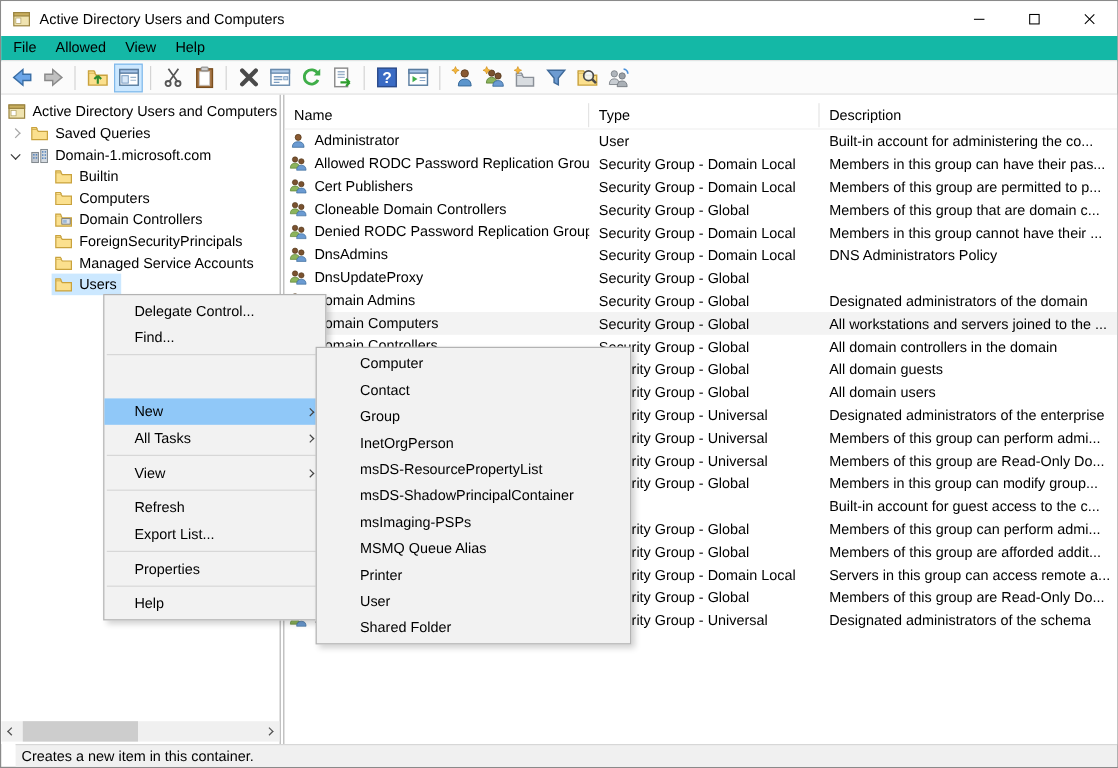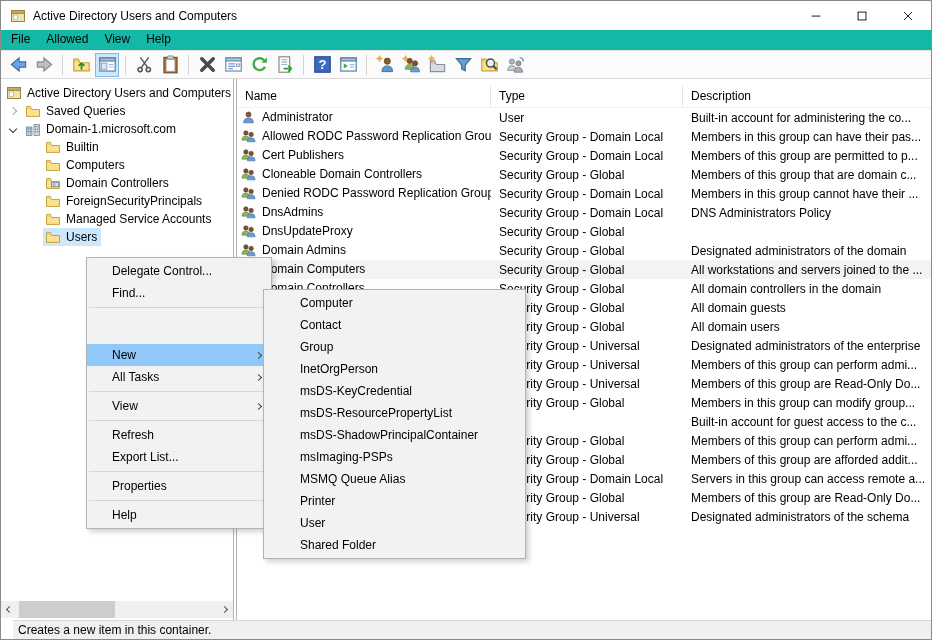--- a/index.html
+++ b/index.html
@@ -73,21 +73,21 @@
   .licon { width:15px; height:15px; margin-right:6px; flex:none; }
   .licon svg { width:100%; height:100%; display:block; }
   .lc-type { width:192px; padding-left:8px; flex:none; }
   .lc-desc { flex:1; padding-left:8px; }
 
   
   .statusbar { position:absolute; left:0; right:0; bottom:0; height:19px; background:#f0f0f0; border-top:1px solid #d7d7d7; display:flex; align-items:center; padding-left:5px;margin-left:12px; }
 
   
   .cmenu, .smenu { position:absolute; background:#f2f2f2; border:1px solid #b3b3b3; box-shadow:3px 3px 5px rgba(0,0,0,0.18); padding:2px 0; }
-  .cmenu { left:85px; top:256px; width:186px; z-index:30; }
+  .cmenu { left:85px; top:244px; width:186px; z-index:30; }
   .smenu { left:262px; top:288px; width:263px; z-index:31; }
   .cmenu-item { height:22px; display:flex; align-items:center; padding:0 10px 0 25px; cursor:default; }
   .smenu-item { padding-left:36px; }
   .cmenu-item.hl { background:var(--menu-highlight,#90c8f8);margin-top:36px; }
   .cmenu .sep, .smenu .sep { height:1px; background:#d7d7d7; margin:3px 2px; }
   .cm-label { white-space:nowrap; }
   .cm-arrow { display:none; margin-left:auto; width:5px; height:5px; border-right:1.3px solid #444; border-bottom:1.3px solid #444; transform:rotate(-45deg); flex:none; }
   .arr .cm-arrow { display:block; }
 </style>
 </head>
@@ -838,23 +838,20 @@
       <div class="cmenu-item smenu-item">
         <span class="cm-label">Contact</span>
       </div>
       <div class="cmenu-item smenu-item">
         <span class="cm-label">Group</span>
       </div>
       <div class="cmenu-item smenu-item">
         <span class="cm-label">InetOrgPerson</span>
       </div>
       <div class="cmenu-item smenu-item">
-        <span class="cm-label">msDS-KeyCredential</span>
-      </div>
-      <div class="cmenu-item smenu-item">
         <span class="cm-label">msDS-ResourcePropertyList</span>
       </div>
       <div class="cmenu-item smenu-item">
         <span class="cm-label">msDS-ShadowPrincipalContainer</span>
       </div>
       <div class="cmenu-item smenu-item">
         <span class="cm-label">msImaging-PSPs</span>
       </div>
       <div class="cmenu-item smenu-item">
         <span class="cm-label">MSMQ Queue Alias</span>

